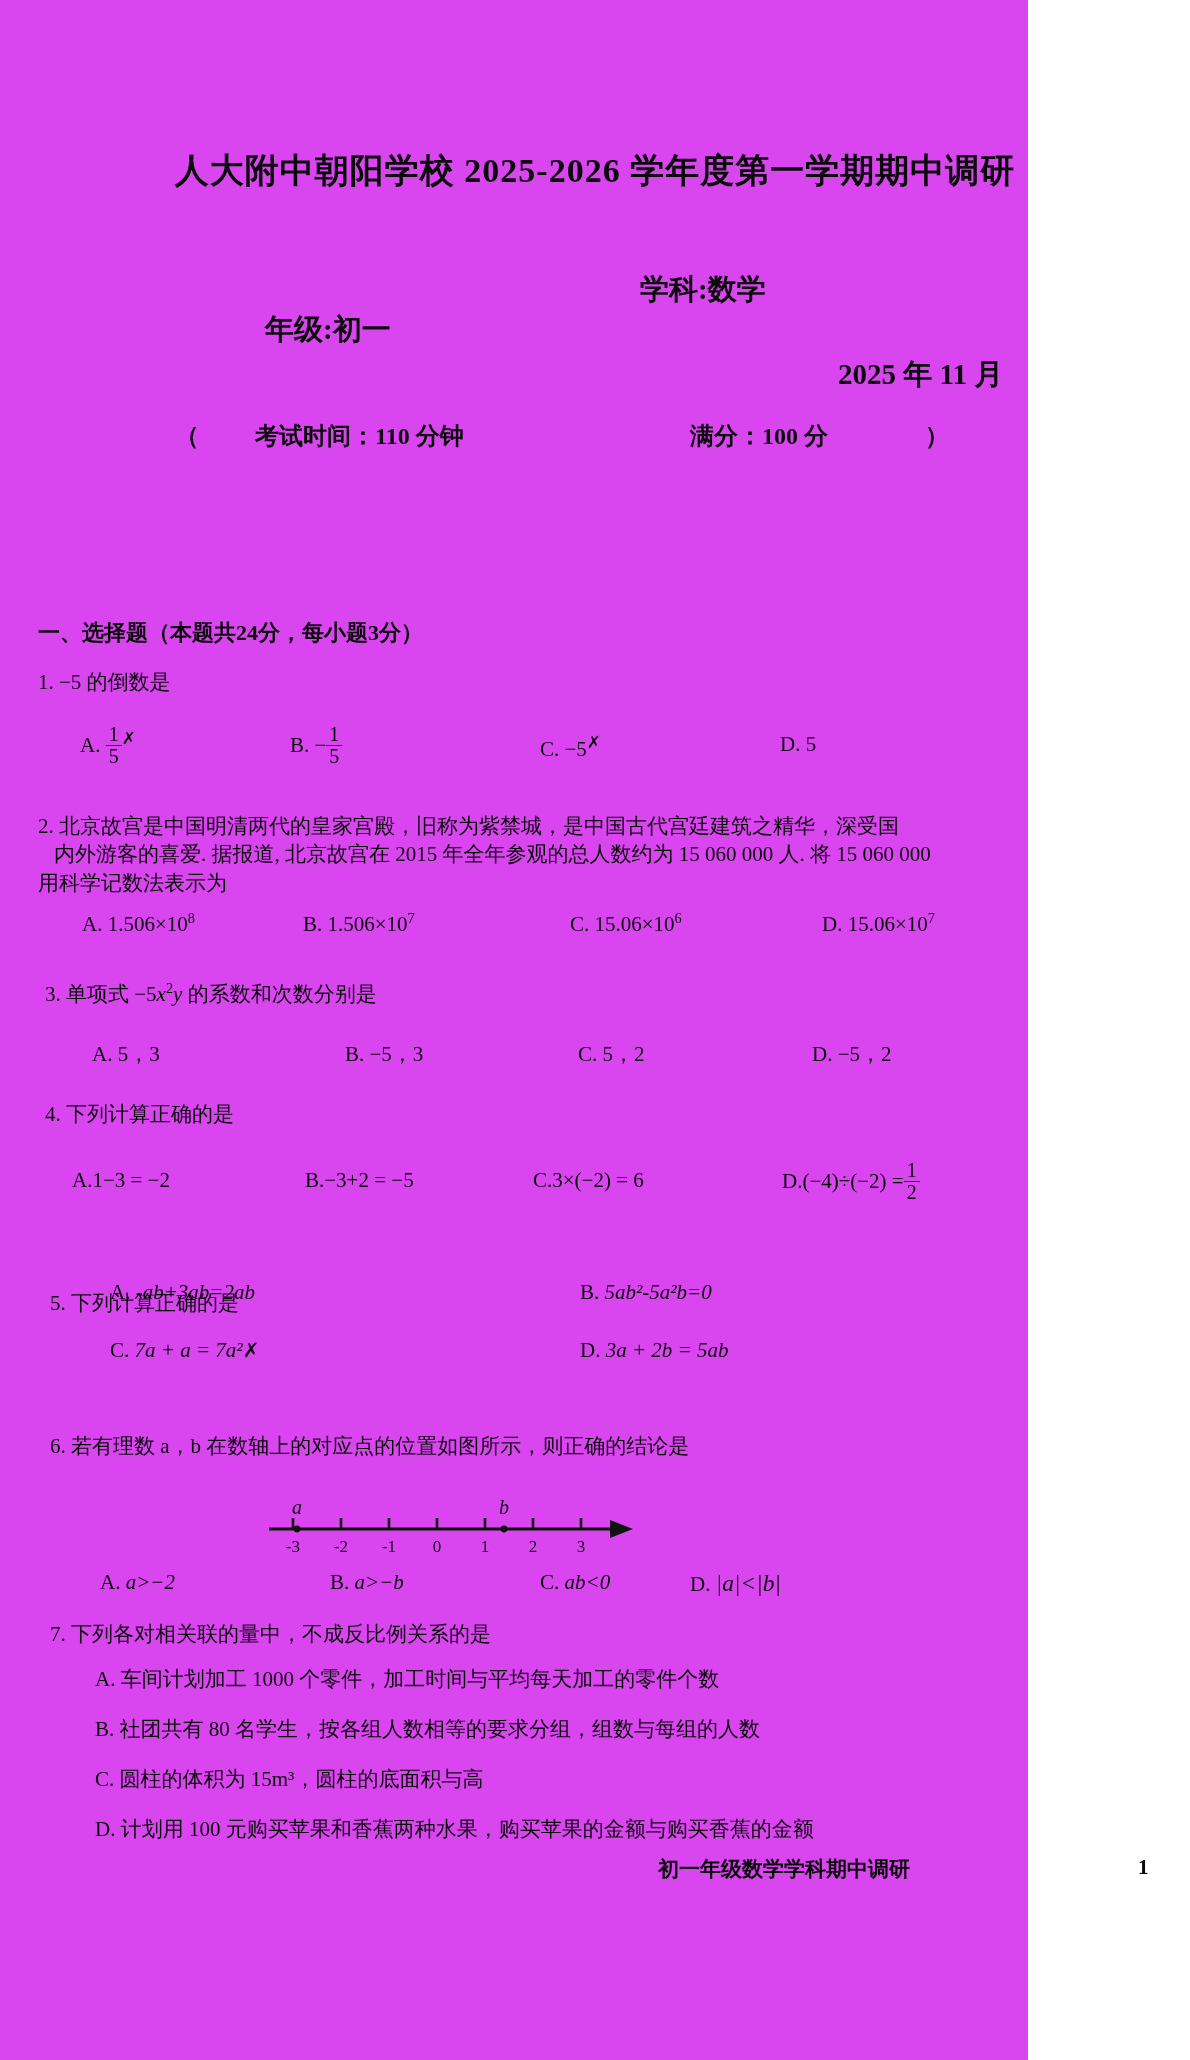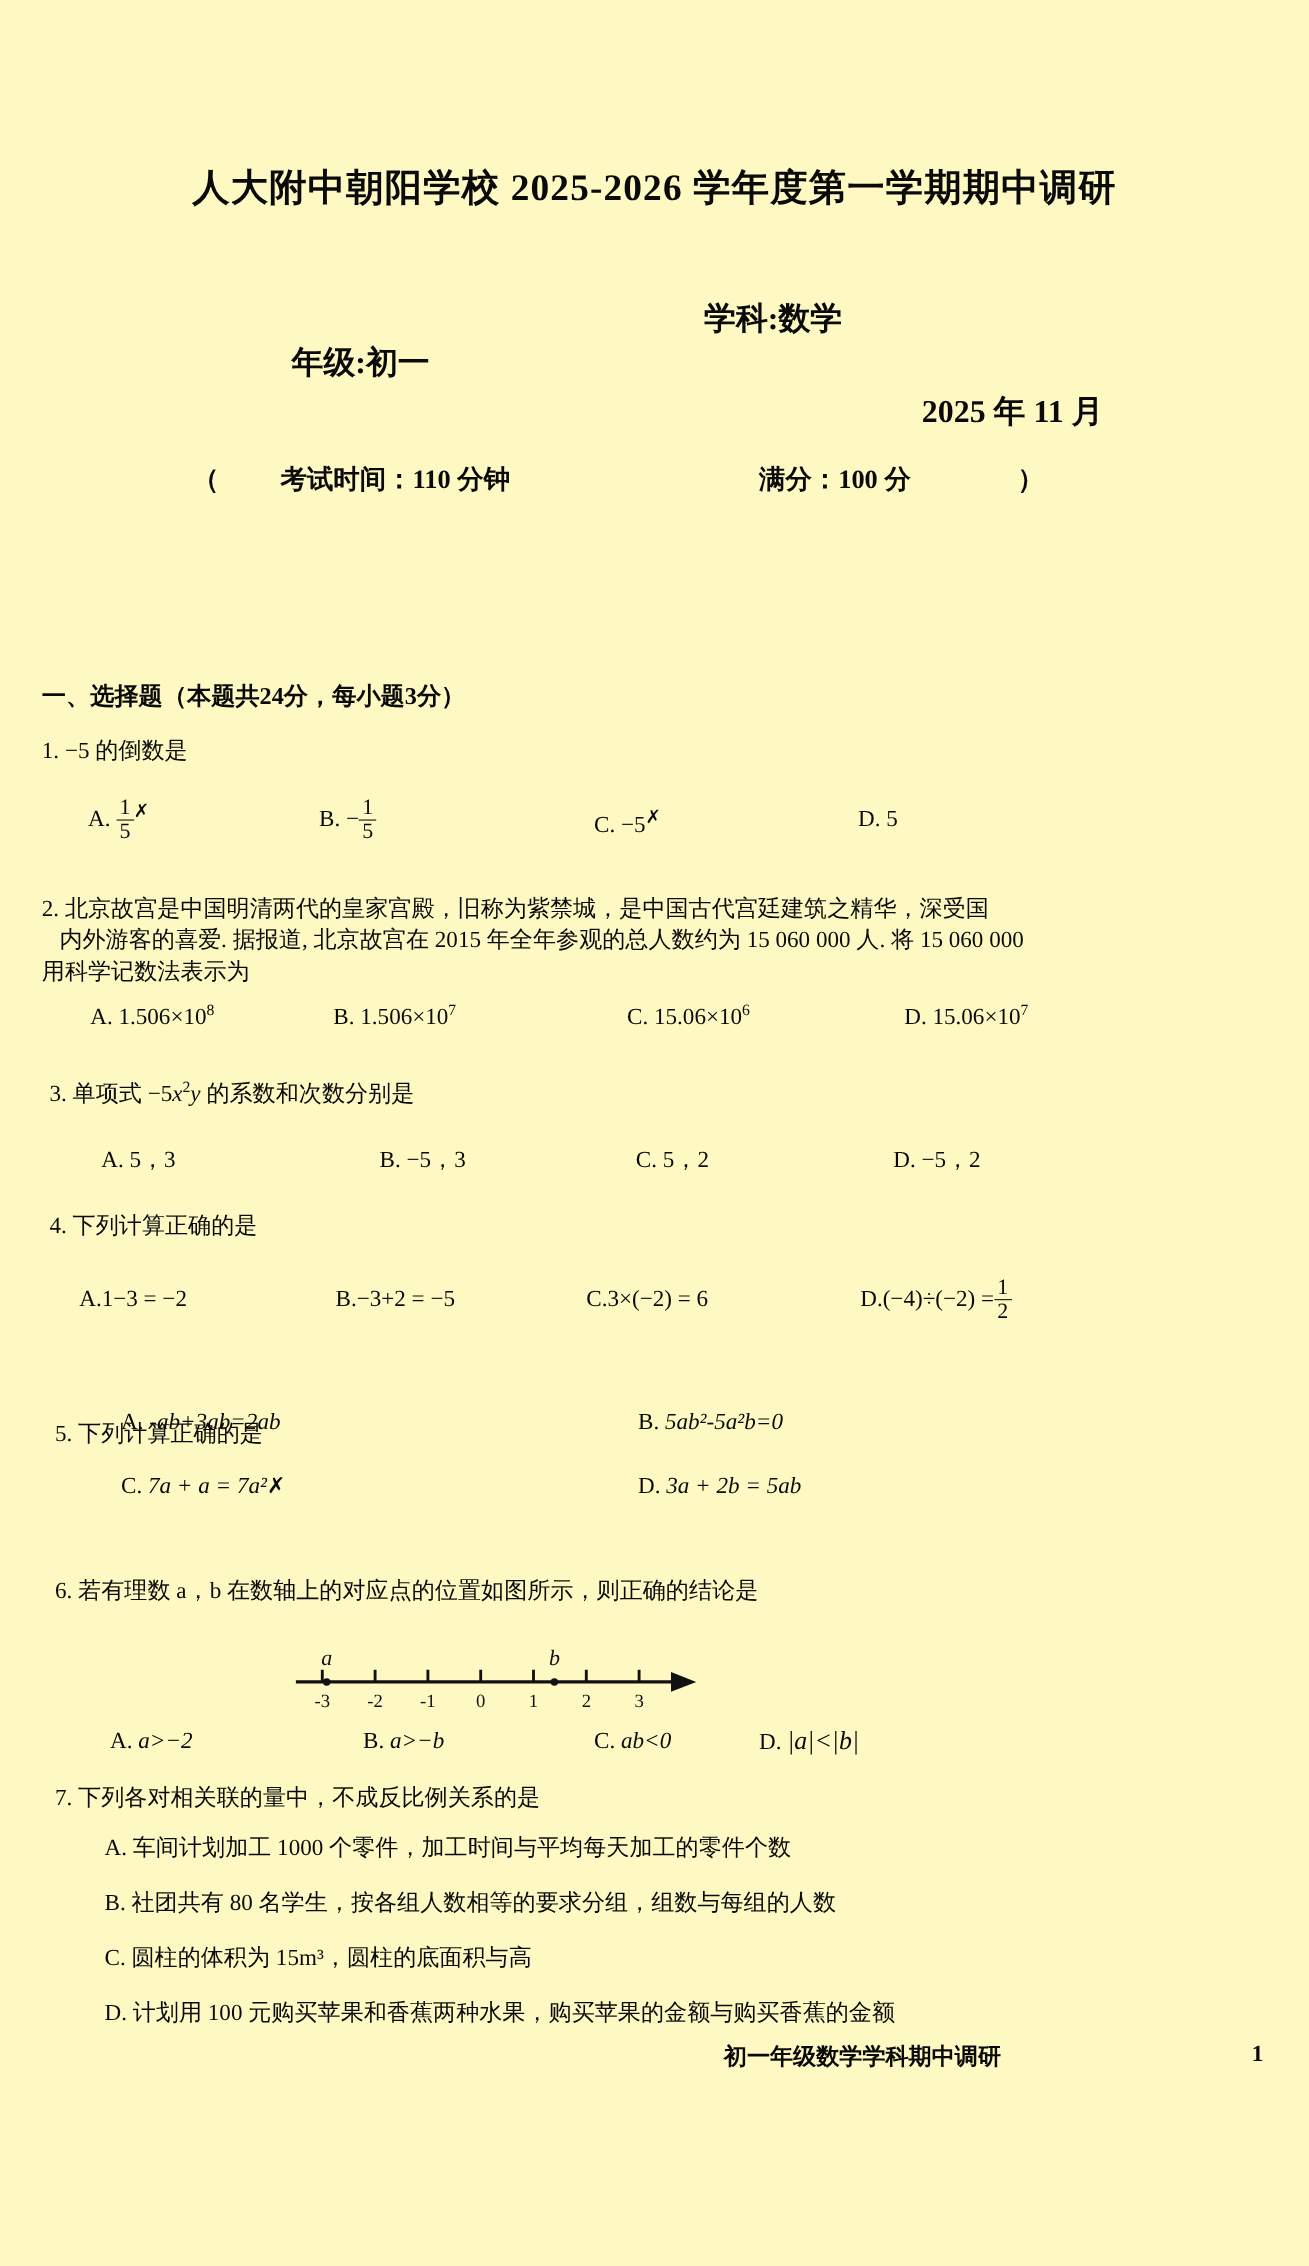--- a/index.html
+++ b/index.html
@@ -11,23 +11,23 @@
     width: 1190px;
     height: 2060px;
     position: relative;
     font-family: "Liberation Serif", "DejaVu Serif", serif;
     color: #0a0a0a;
     overflow: hidden;
   }
   .page {
     position: absolute;
     left: 0; top: 0;
-    width: 1190px;
+    width: 1028px;
     height: 2060px;
-    background: #fef9c3;
+    background: #d946ef;
   }
 
   
   .doc-title {
     position: absolute;
     top: 148px;
     left: 0;
     width: 1190px;
     text-align: center;
     font-size: 34px;

